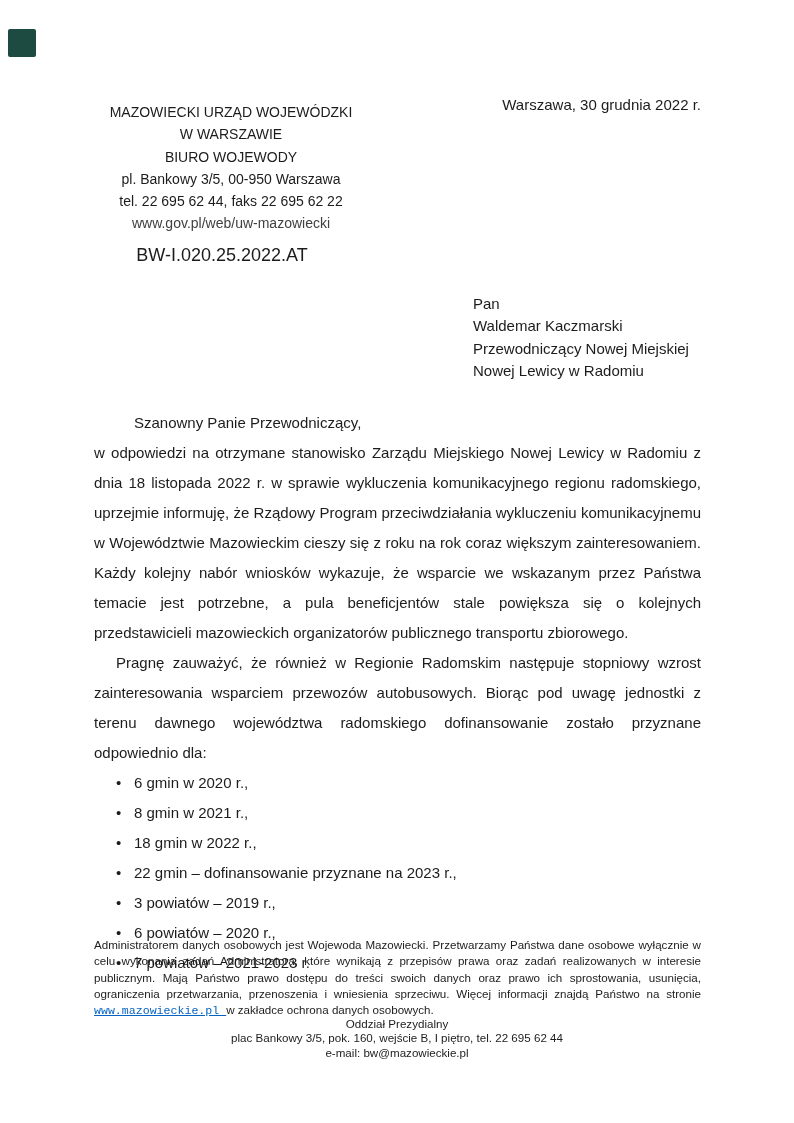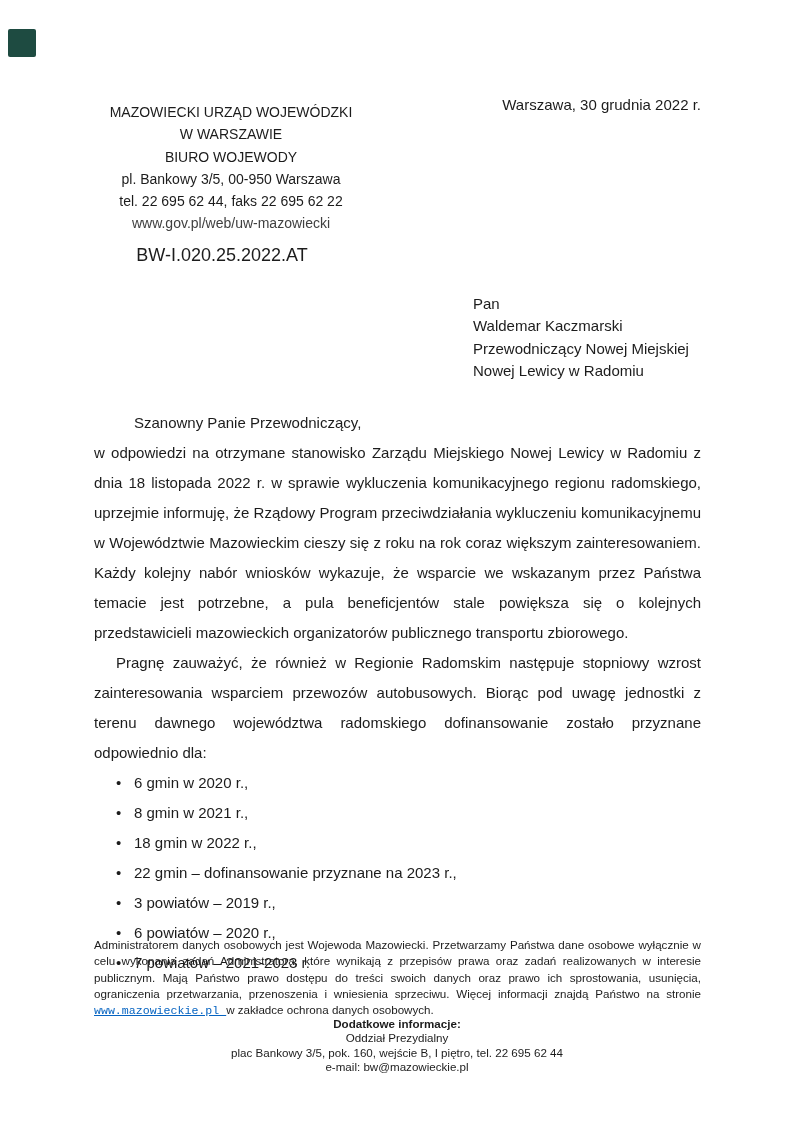--- a/index.html
+++ b/index.html
@@ -146,19 +146,18 @@
       <li>6 powiatów – 2020 r.,</li>
       <li>7 powiatów – 2021-2023 r.</li>
     </ul>
   </div>
 
   <div class="privacy-note">
     <span>Administratorem danych osobowych jest Wojewoda Mazowiecki. Przetwarzamy Państwa dane osobowe wyłącznie w celu wykonania zadań Administratora, które wynikają z przepisów prawa oraz zadań realizowanych w interesie publicznym. Mają Państwo prawo dostępu do treści swoich danych oraz prawo ich sprostowania, usunięcia, ograniczenia przetwarzania, przenoszenia i wniesienia sprzeciwu. Więcej informacji znajdą Państwo na stronie </span><a class="doc-link">www.mazowieckie.pl </a><span>w zakładce ochrona danych osobowych.</span>
   </div>
 
   <div class="additional-info">
-    <div class="heading">Dodatkowe informacje:</div>
     <div>Oddział Prezydialny</div>
     <div>plac Bankowy 3/5, pok. 160, wejście B, I piętro, tel. 22 695 62 44</div>
     <div>e-mail: bw@mazowieckie.pl</div>
   </div>
 
 </div>
 
 </body></html>

